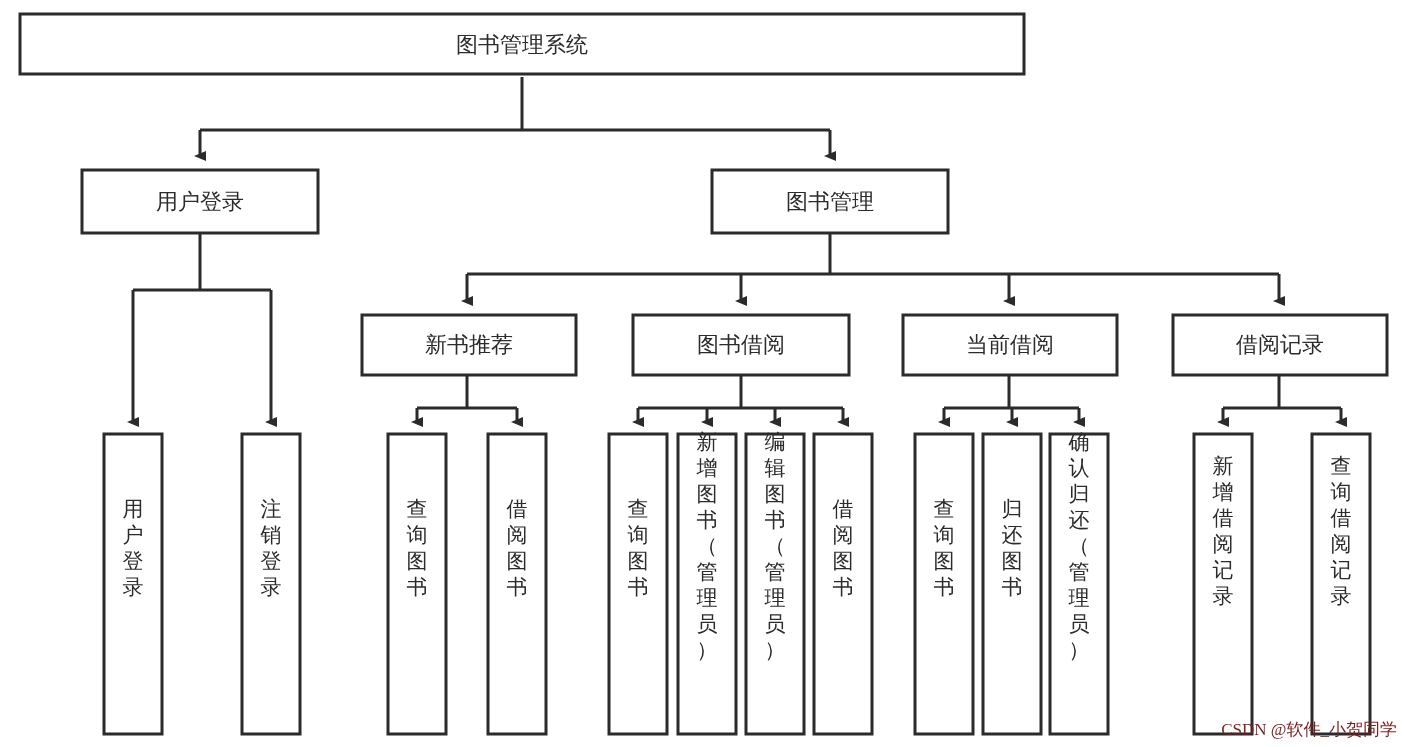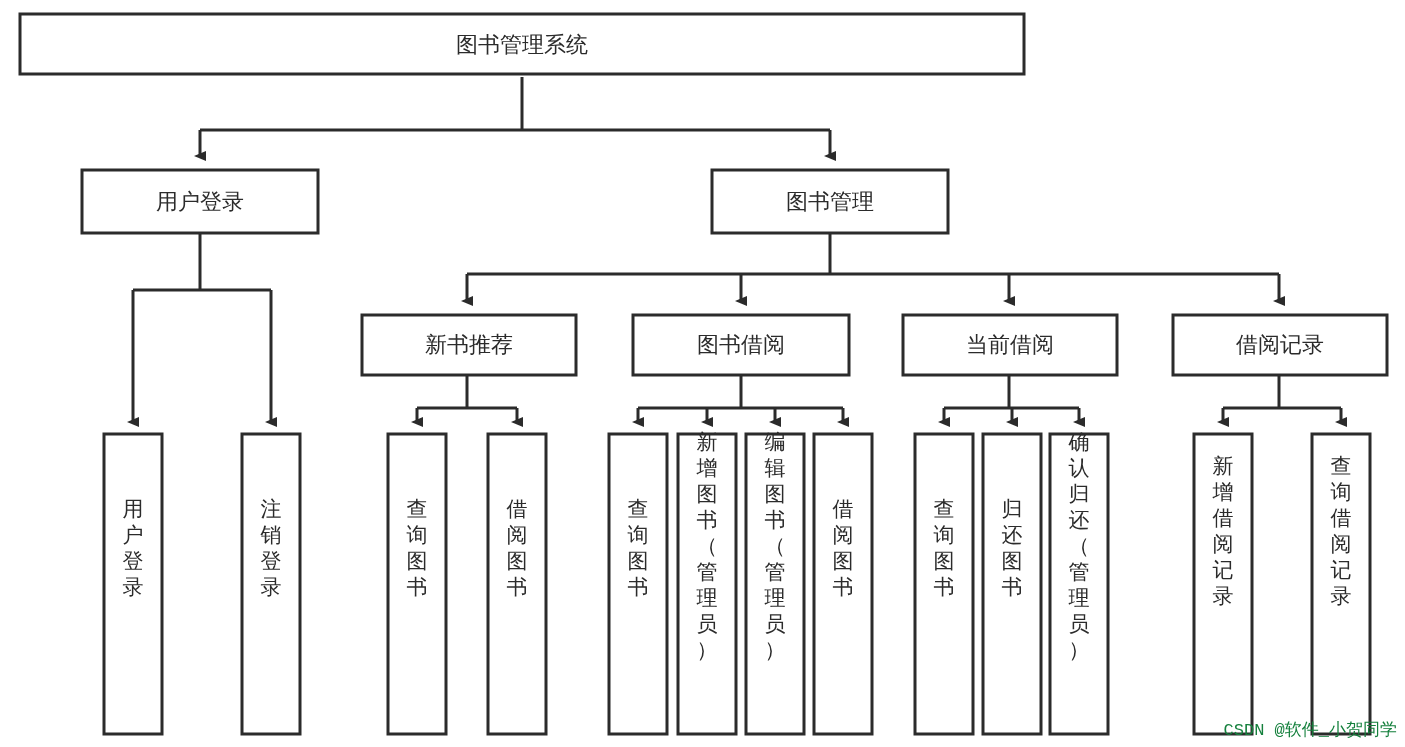--- a/index.html
+++ b/index.html
@@ -51,23 +51,23 @@
   .node-label-vertical {
     fill: #2b2b2b;
     font-family: "Liberation Sans", "DejaVu Sans", sans-serif;
     font-size: 21px;
     text-anchor: middle;
   }
   .watermark-text {
     position: absolute;
     right: 8px;
     bottom: 6px;
-    color: #15803d;
+    color: #7f1d1d;
     font-size: 17px;
-    font-family: Liberation Mono, monospace;
+    font-family: Liberation Serif, serif;
     white-space: nowrap;
     user-select: none;
   }
 </style>
 </head>
 <body>
 
 <div id="diagram-root">
 
   <svg id="tree-svg" viewBox="0 0 1405 747">

